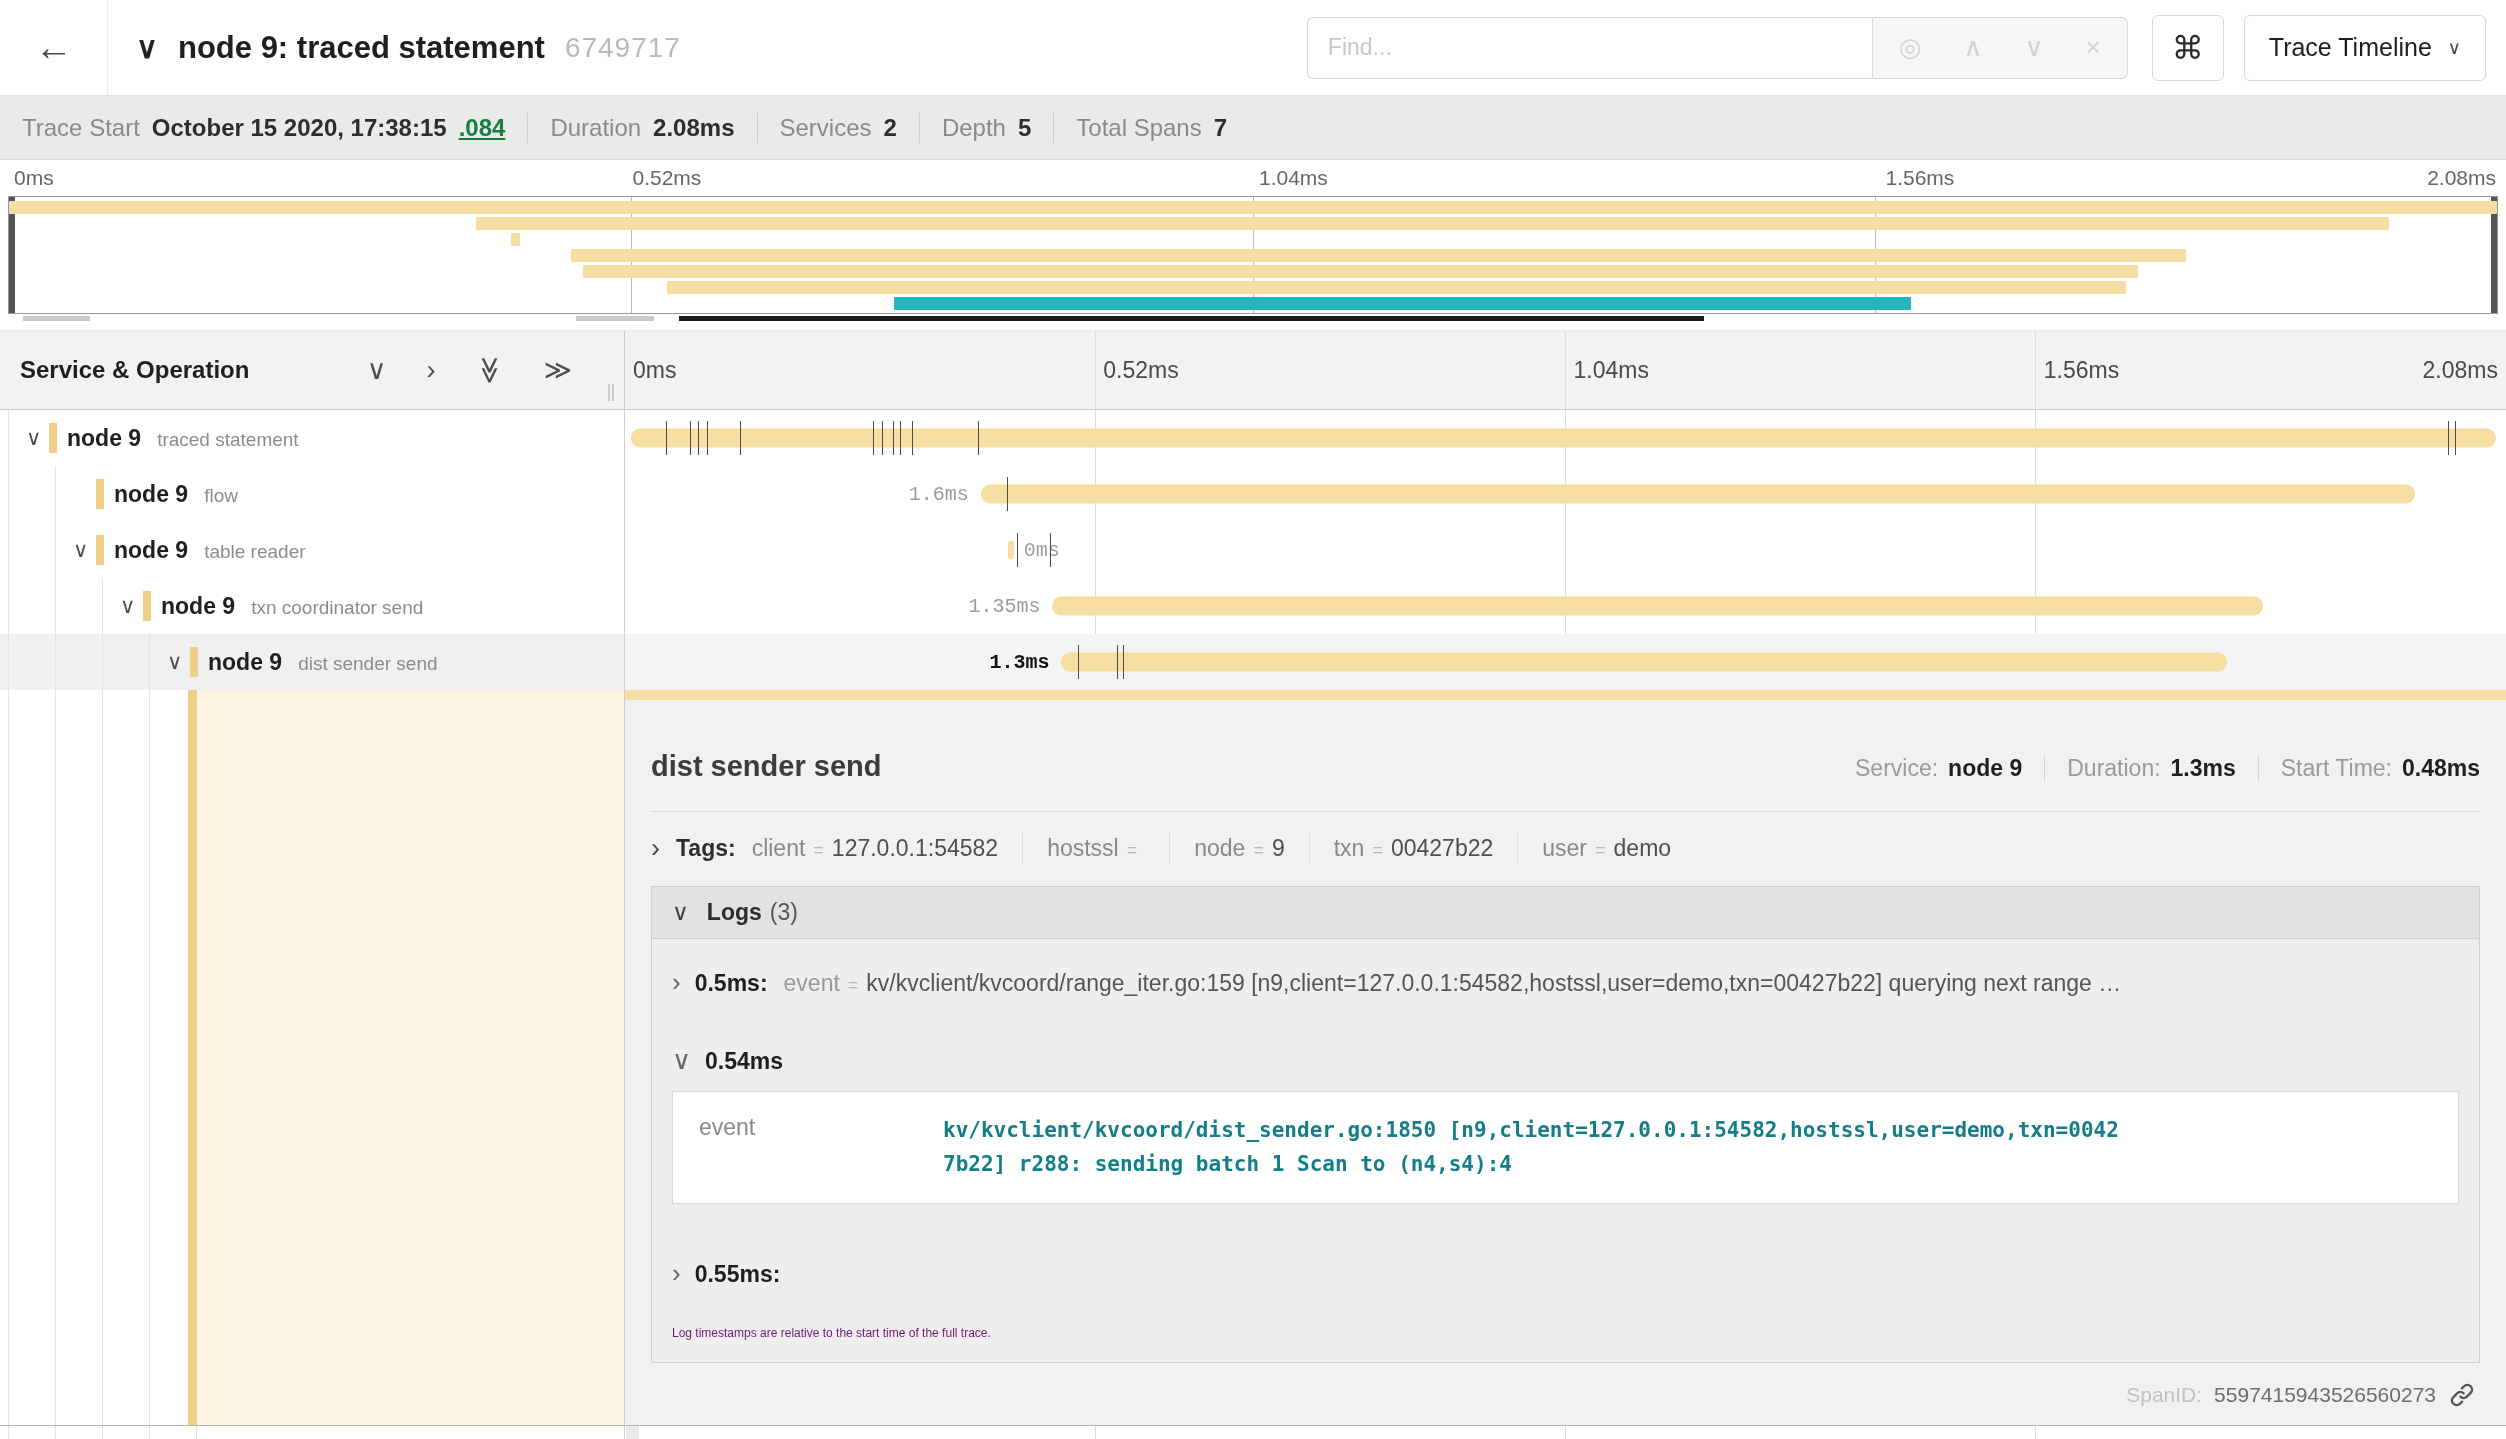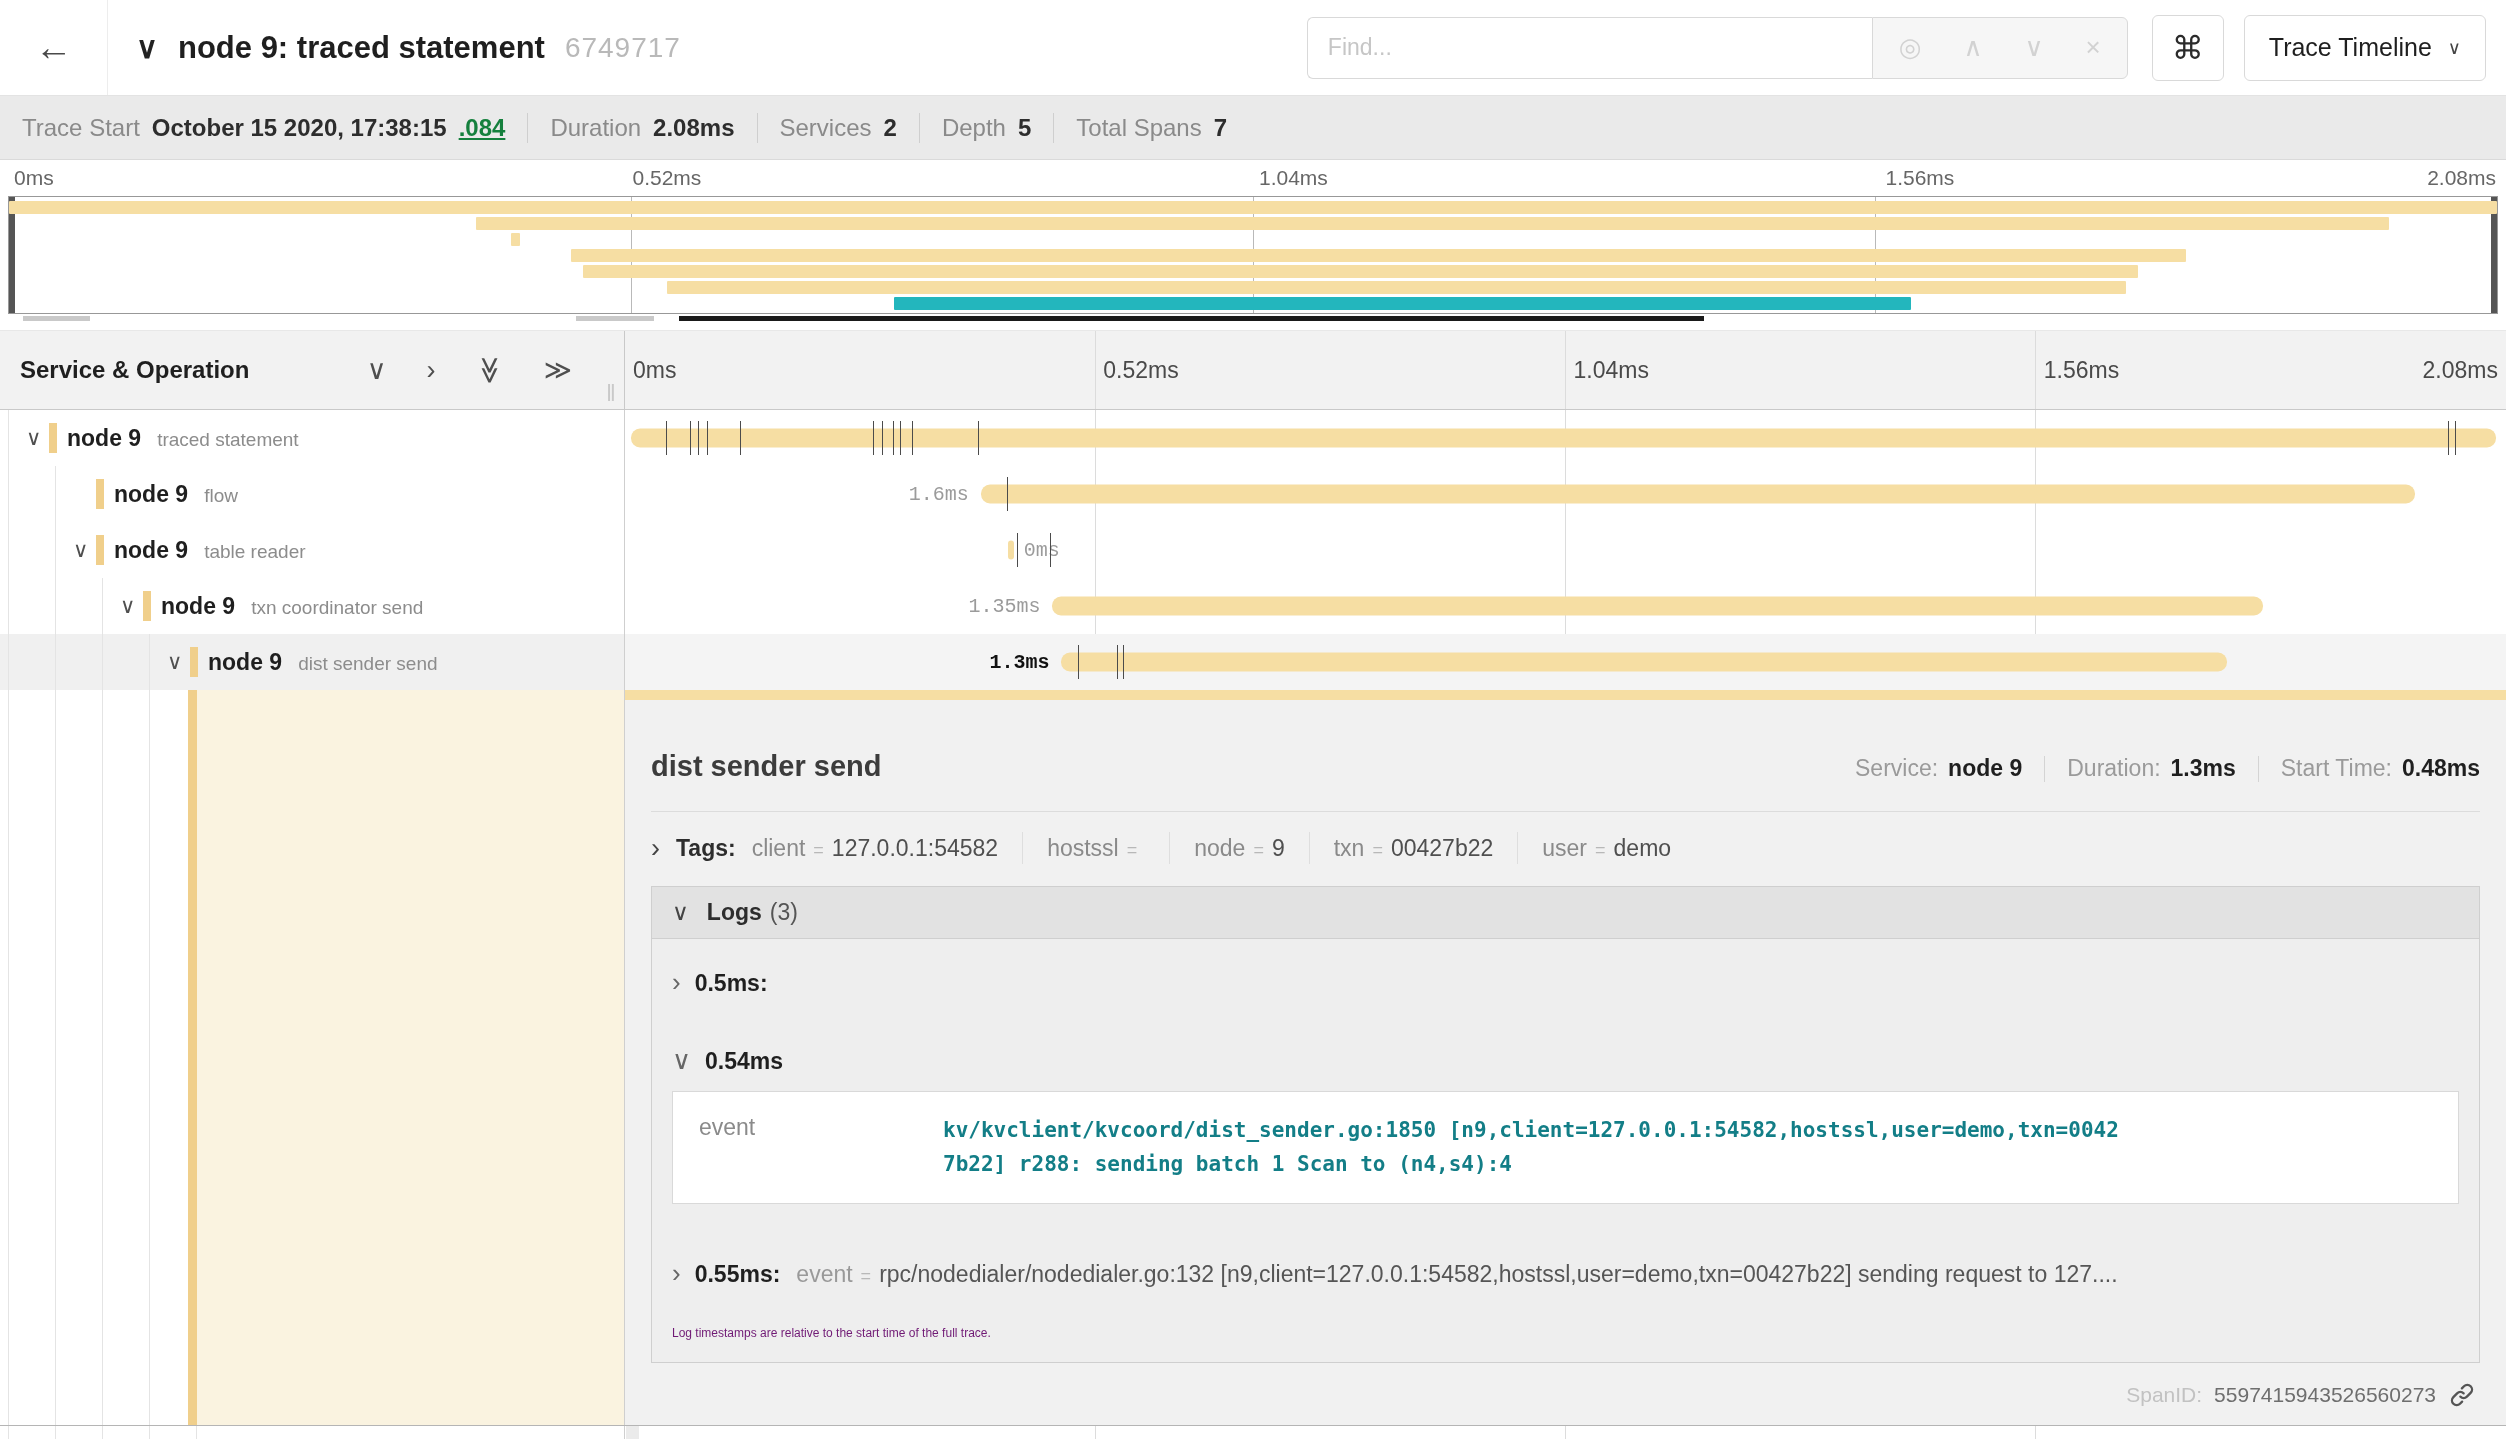--- a/index.html
+++ b/index.html
@@ -403,33 +403,33 @@
       <div class="logs-box">
         <div class="logs-header">
           <span>∨</span>
           <span class="logs-title">Logs</span>
           <span class="logs-count">(3)</span>
         </div>
         <div id="logs-body">
             <div class="log-row">
               <span class="log-chevron">›</span>
               <span class="log-time">0.5ms:</span>
+              <span class="log-text"><span class="log-key">event</span><span class="eq">=</span><span>kv/kvclient/kvcoord/range_iter.go:159 [n9,client=127.0.0.1:54582,hostssl,user=demo,txn=00427b22] querying next range …</span></span>
             </div>
             <div class="log-exp-header">
               <span class="log-chevron">∨</span>
               <span class="log-time">0.54ms</span>
             </div>
             <div class="kv-box">
               <div class="kv-key">event</div>
               <div class="kv-val">kv/kvclient/kvcoord/dist_sender.go:1850 [n9,client=127.0.0.1:54582,hostssl,user=demo,txn=00427b22] r288: sending batch 1 Scan to (n4,s4):4</div>
             </div>
             <div class="log-row">
               <span class="log-chevron">›</span>
               <span class="log-time">0.55ms:</span>
-              <span class="log-text"><span class="log-key">event</span><span class="eq">=</span><span>rpc/nodedialer/nodedialer.go:132 [n9,client=127.0.0.1:54582,hostssl,user=demo,txn=00427b22] sending request to 127....</span></span>
             </div>
           </div>
         <div class="log-note">Log timestamps are relative to the start time of the full trace.</div>
       </div>
       <div class="spanid-row">
         <span class="spanid-label">SpanID:</span>
         <span class="spanid-value">5597415943526560273</span>
         <span class="link-icon">
           <svg width="28" height="28" viewBox="0 0 24 24">
               <path d="M10.6 13.4a4 4 0 0 0 5.6 0l3.2-3.2a4 4 0 0 0-5.7-5.7l-1.8 1.8" fill="none" stroke="#555" stroke-width="2" stroke-linecap="round"></path>

